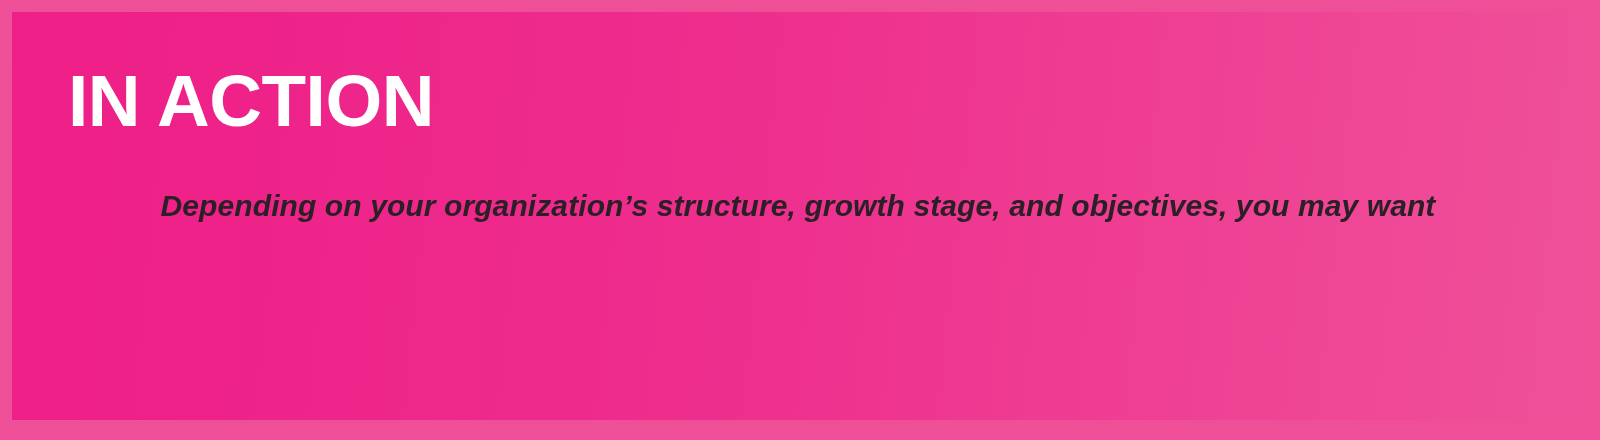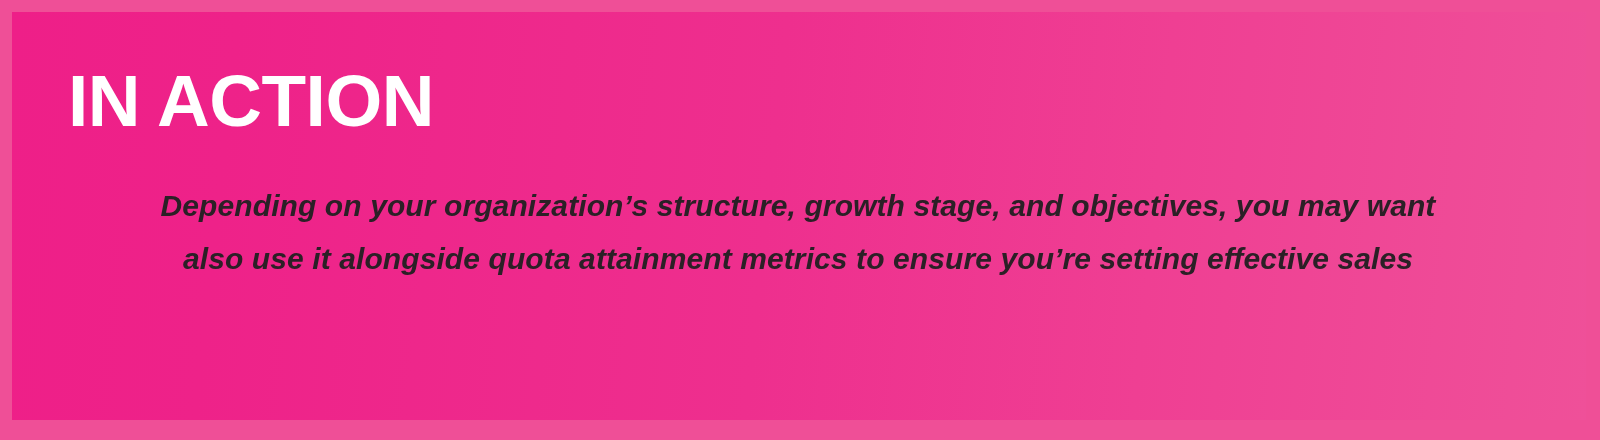--- a/index.html
+++ b/index.html
@@ -71,17 +71,16 @@
 </head>
 <body>
 
 <div class="callout-frame">
   <div class="callout-panel">
 
     <h1 class="callout-heading">IN ACTION</h1>
 
     <p class="callout-body">
       <span class="body-line">Depending on your organization’s structure, growth stage, and objectives, you may want</span>
-      <span class="body-line">also use it alongside quota attainment metrics to ensure you’re setting effective sales</span>
     </p>
 
   </div>
 </div>
 
 </body></html>

